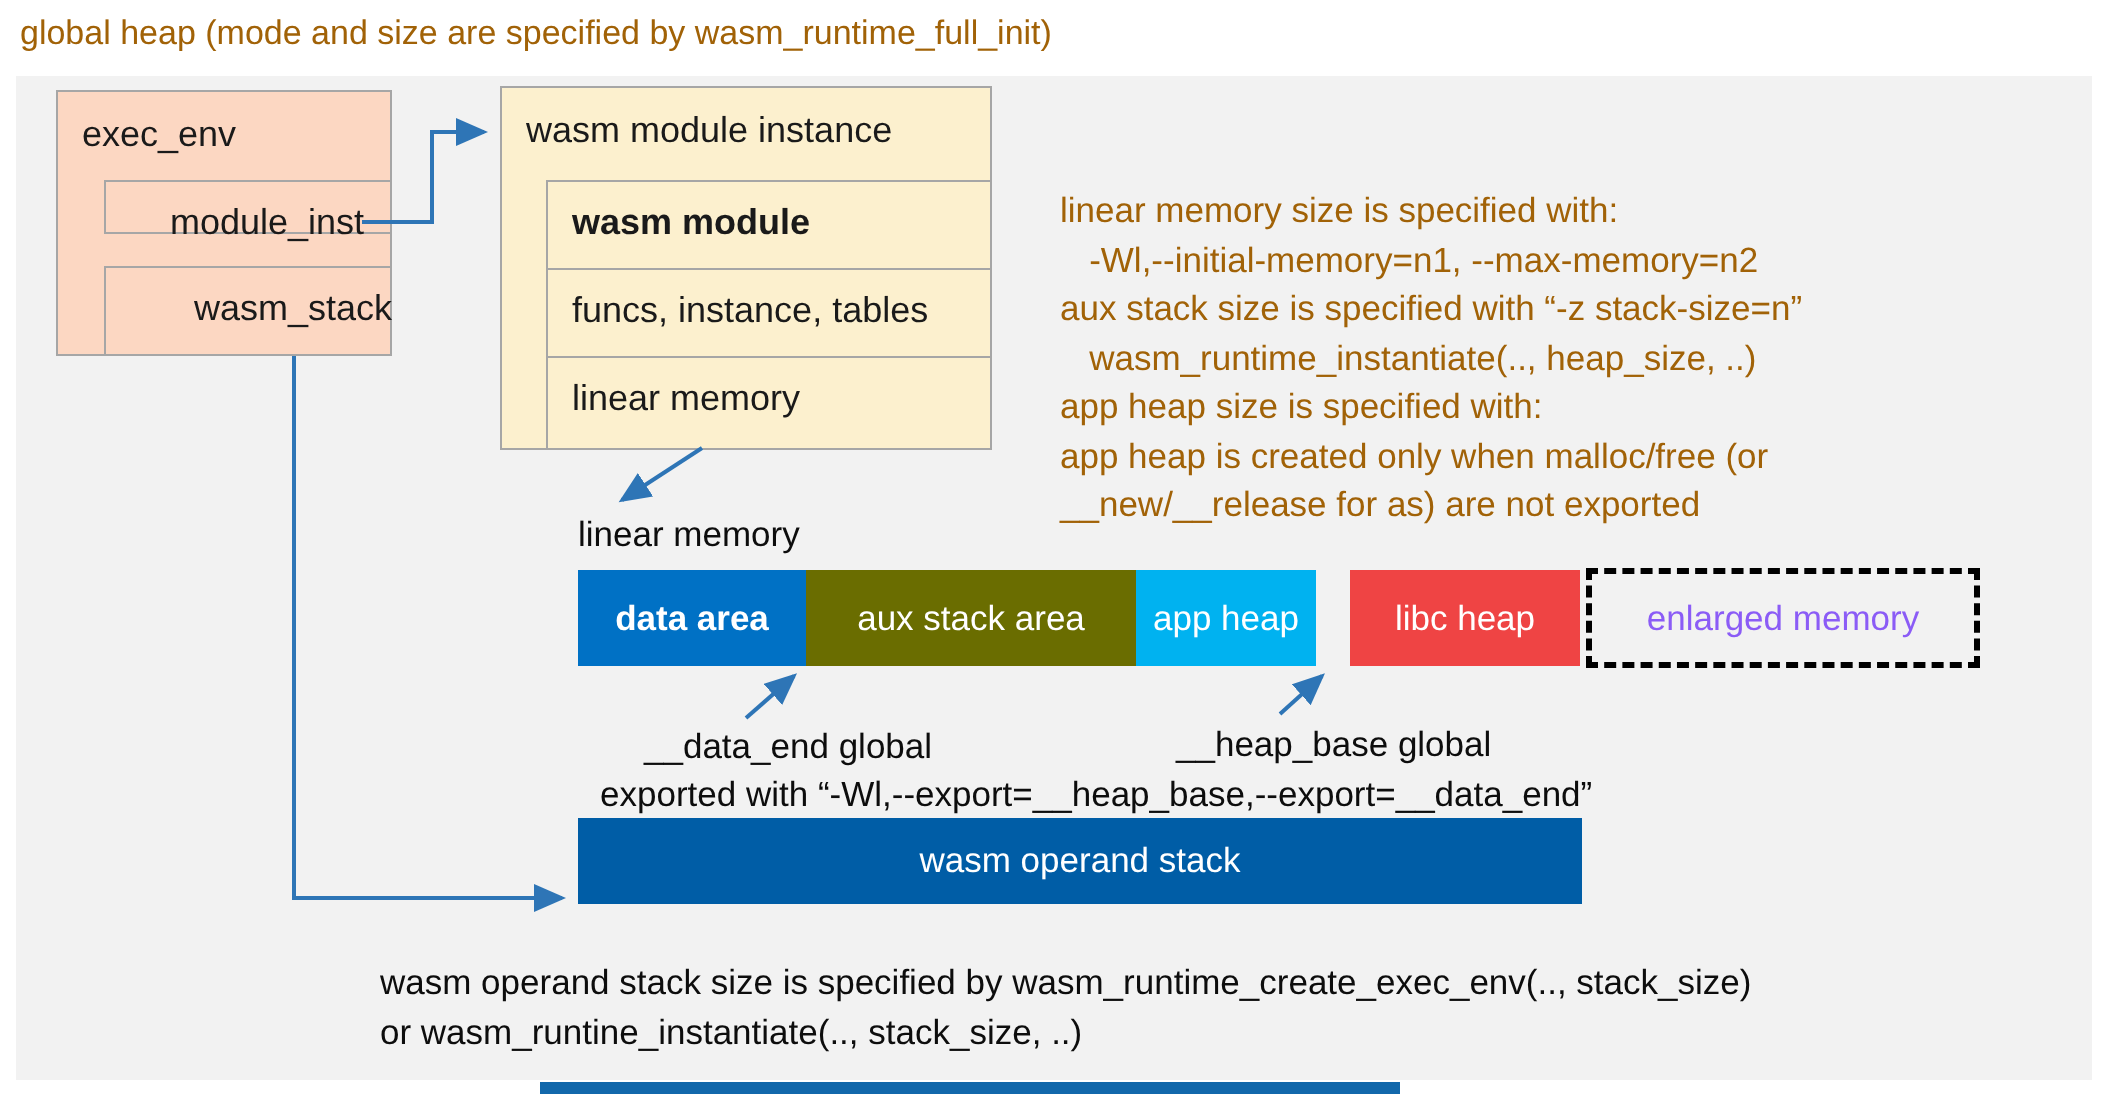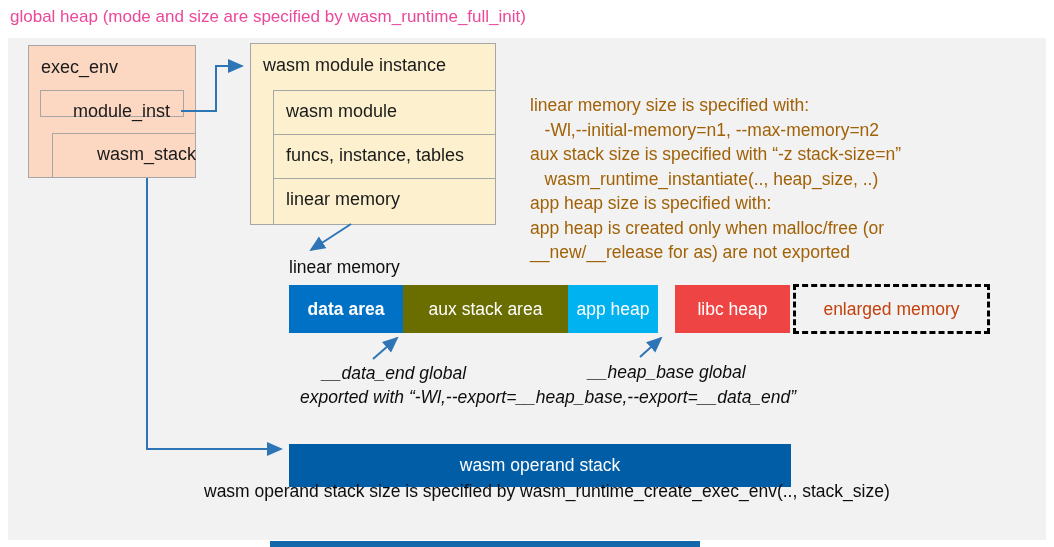--- a/index.html
+++ b/index.html
@@ -1,21 +1,21 @@
 <!DOCTYPE html>
 <html><head>
 <meta charset="utf-8">
 <style>
   html,body{margin:0;padding:0;background:#ffffff;}
   #canvas{
     position:relative;width:1054px;height:547px;overflow:hidden;
     font-family:"Liberation Sans",sans-serif;color:#111;background:#ffffff;
   }
   .abs{position:absolute;}
-  .title{left:10px;top:7px;font-size:17px;color:#ec4899;letter-spacing:0;}
+  .title{left:10px;top:7px;font-size:17px;color:#a16207;letter-spacing:0;}
   .panel{left:8px;top:38px;width:1038px;height:502px;background:#f2f2f2;}
 
   
   .sbox{border:1px solid #a6a6a6;box-sizing:border-box;font-size:18px;color:#1a1a1a;}
   .pink{background:#fcd7c2;}
   .cream{background:#fcf0ce;}
   .sbox .hdr{padding:11px 0 0 12px;}
   .srow{border:1px solid #a6a6a6;box-sizing:border-box;font-size:18px;color:#1a1a1a;
         padding:10px 0 0 12px;}
 
@@ -24,77 +24,78 @@
   .notes div{white-space:pre;}
 
   .lm-label{left:289px;top:257px;font-size:17.5px;color:#0d0d0d;}
 
   .seg{top:285px;height:48px;display:flex;align-items:center;justify-content:center;
        color:#ffffff;font-size:17.5px;box-sizing:border-box;}
   .enlarged{left:793px;top:284px;width:197px;height:50px;border:3px dashed #000;
        display:flex;align-items:center;justify-content:center;font-size:17.5px;
        box-sizing:border-box;background:transparent;}
 
-  .glabel{font-size:17.5px;color:#0d0d0d;font-style:italic;}
+  .glabel{font-size:17.5px;color:#0d0d0d;}
 
-  .opbar{left:289px;top:444px;width:502px;height:43px;display:flex;align-items:center;
+  .opbar{left:289px;top:409px;width:502px;height:43px;display:flex;align-items:center;
        justify-content:center;color:#ffffff;font-size:17.5px;}
-  .opnotes{left:204px;top:479px;font-size:17.5px;line-height:25px;color:#0d0d0d;}
+  .opnotes{left:190px;top:479px;font-size:17.5px;line-height:25px;color:#0d0d0d;}
 
   .bstrip{left:270px;top:541px;width:430px;height:6px;}
 
   svg.overlay{position:absolute;left:0;top:0;pointer-events:none;}
 </style>
 </head>
 <body>
 
 <div id="canvas">
 
   <div class="abs panel"></div>
 
   <div class="abs title">global heap (mode and size are specified by wasm_runtime_full_init)</div>
 
   <div class="abs sbox pink" style="left:28px;top:45px;width:168px;height:133px;">
     <div class="hdr">exec_env</div>
   </div>
-  <div class="abs srow pink" style="left:40px;top:90px;width:144px;height:27px;padding-left:32px;">module_inst</div>
+  <div class="abs srow pink" style="left:52px;top:90px;width:144px;height:27px;padding-left:32px;">module_inst</div>
   <div class="abs srow pink" style="left:52px;top:133px;width:144px;height:45px;padding-left:44px;">wasm_stack</div>
 
   <div class="abs sbox cream" style="left:250px;top:43px;width:246px;height:182px;">
     <div class="hdr">wasm module instance</div>
   </div>
-  <div class="abs srow cream" style="left:273px;top:90px;width:223px;height:45px;">wasm module</div>
+  <div class="abs srow cream" style="left:273px;top:90px;width:223px;height:45px;font-weight:bold;">wasm module</div>
   <div class="abs srow cream" style="left:273px;top:134px;width:223px;height:45px;">funcs, instance, tables</div>
   <div class="abs srow cream" style="left:273px;top:178px;width:223px;height:47px;">linear memory</div>
 
   <div class="abs notes">
     <div>linear memory size is specified with:</div>
     <div>   -Wl,--initial-memory=n1, --max-memory=n2</div>
     <div>aux stack size is specified with “-z stack-size=n”</div>
     <div>   wasm_runtime_instantiate(.., heap_size, ..)</div>
     <div>app heap size is specified with:</div>
     <div>app heap is created only when malloc/free (or</div>
     <div>__new/__release for as) are not exported</div>
   </div>
 
   <div class="abs lm-label">linear memory</div>
 
   <div class="abs seg" style="left: 289px; width: 114px; background: rgb(0, 113, 197); font-weight: bold;">data area</div>
   <div class="abs seg" style="left: 403px; width: 165px; background: rgb(106, 109, 0);">aux stack area</div>
   <div class="abs seg" style="left: 568px; width: 90px; background: rgb(0, 178, 240);">app heap</div>
   <div class="abs seg" style="left: 675px; width: 115px; background: #ef4444;">libc heap</div>
-  <div class="abs enlarged" style="color:#c2410c;">enlarged memory</div>
+  <div class="abs enlarged" style="color:#8b5cf6;">enlarged memory</div>
 
   <div class="abs glabel" style="left:322px;top:363px;">__data_end global</div>
   <div class="abs glabel" style="left:588px;top:362px;">__heap_base global</div>
   <div class="abs glabel" style="left:300px;top:387px;">exported with “-Wl,--export=__heap_base,--export=__data_end”</div>
 
   <div class="abs opbar" style="background: rgb(0, 93, 166);">wasm operand stack</div>
   <div class="abs opnotes">
     <div>wasm operand stack size is specified by wasm_runtime_create_exec_env(.., stack_size)</div>
+    <div>or wasm_runtine_instantiate(.., stack_size, ..)</div>
   </div>
 
   <div class="abs bstrip" style="background: rgb(18, 104, 171);"></div>
 
   <svg class="overlay" width="1054" height="547" viewBox="0 0 1054 547">
     <defs>
       <marker id="arr" markerWidth="9" markerHeight="8" refX="7" refY="3.5" orient="auto">
         <path d="M0,0 L8,3.5 L0,7 z" fill="#2e75b6"></path>
       </marker>
     </defs>

